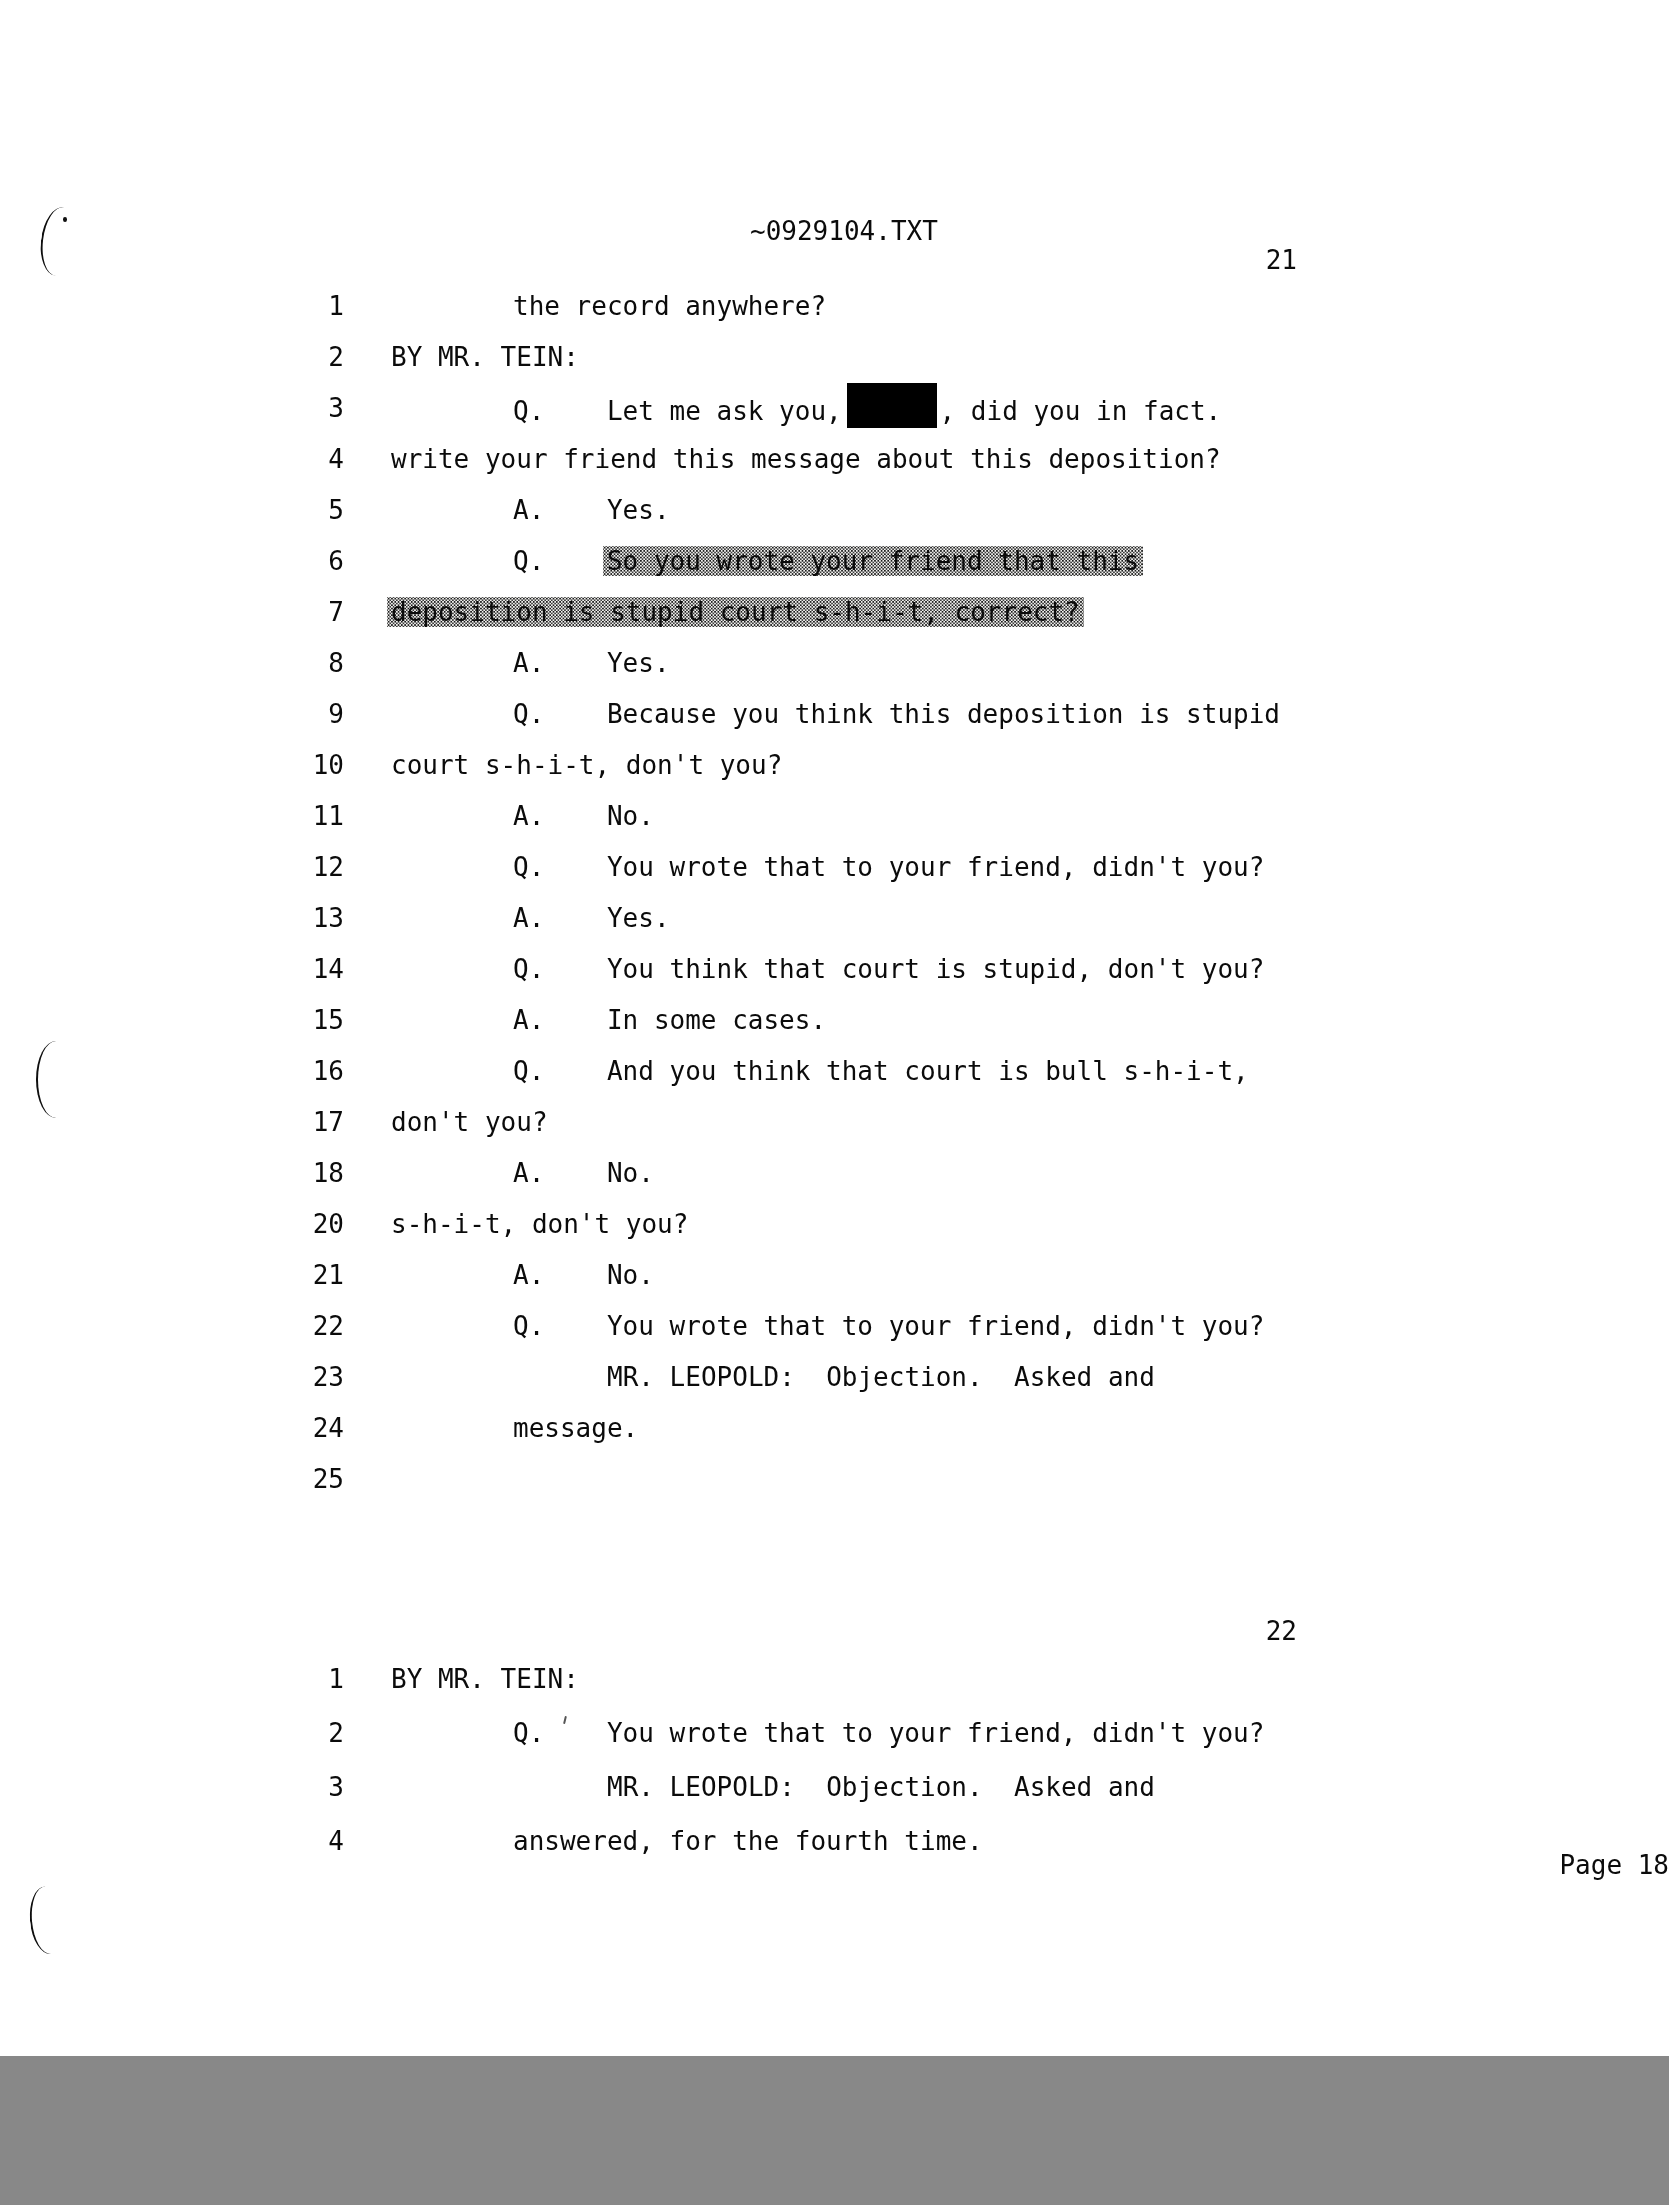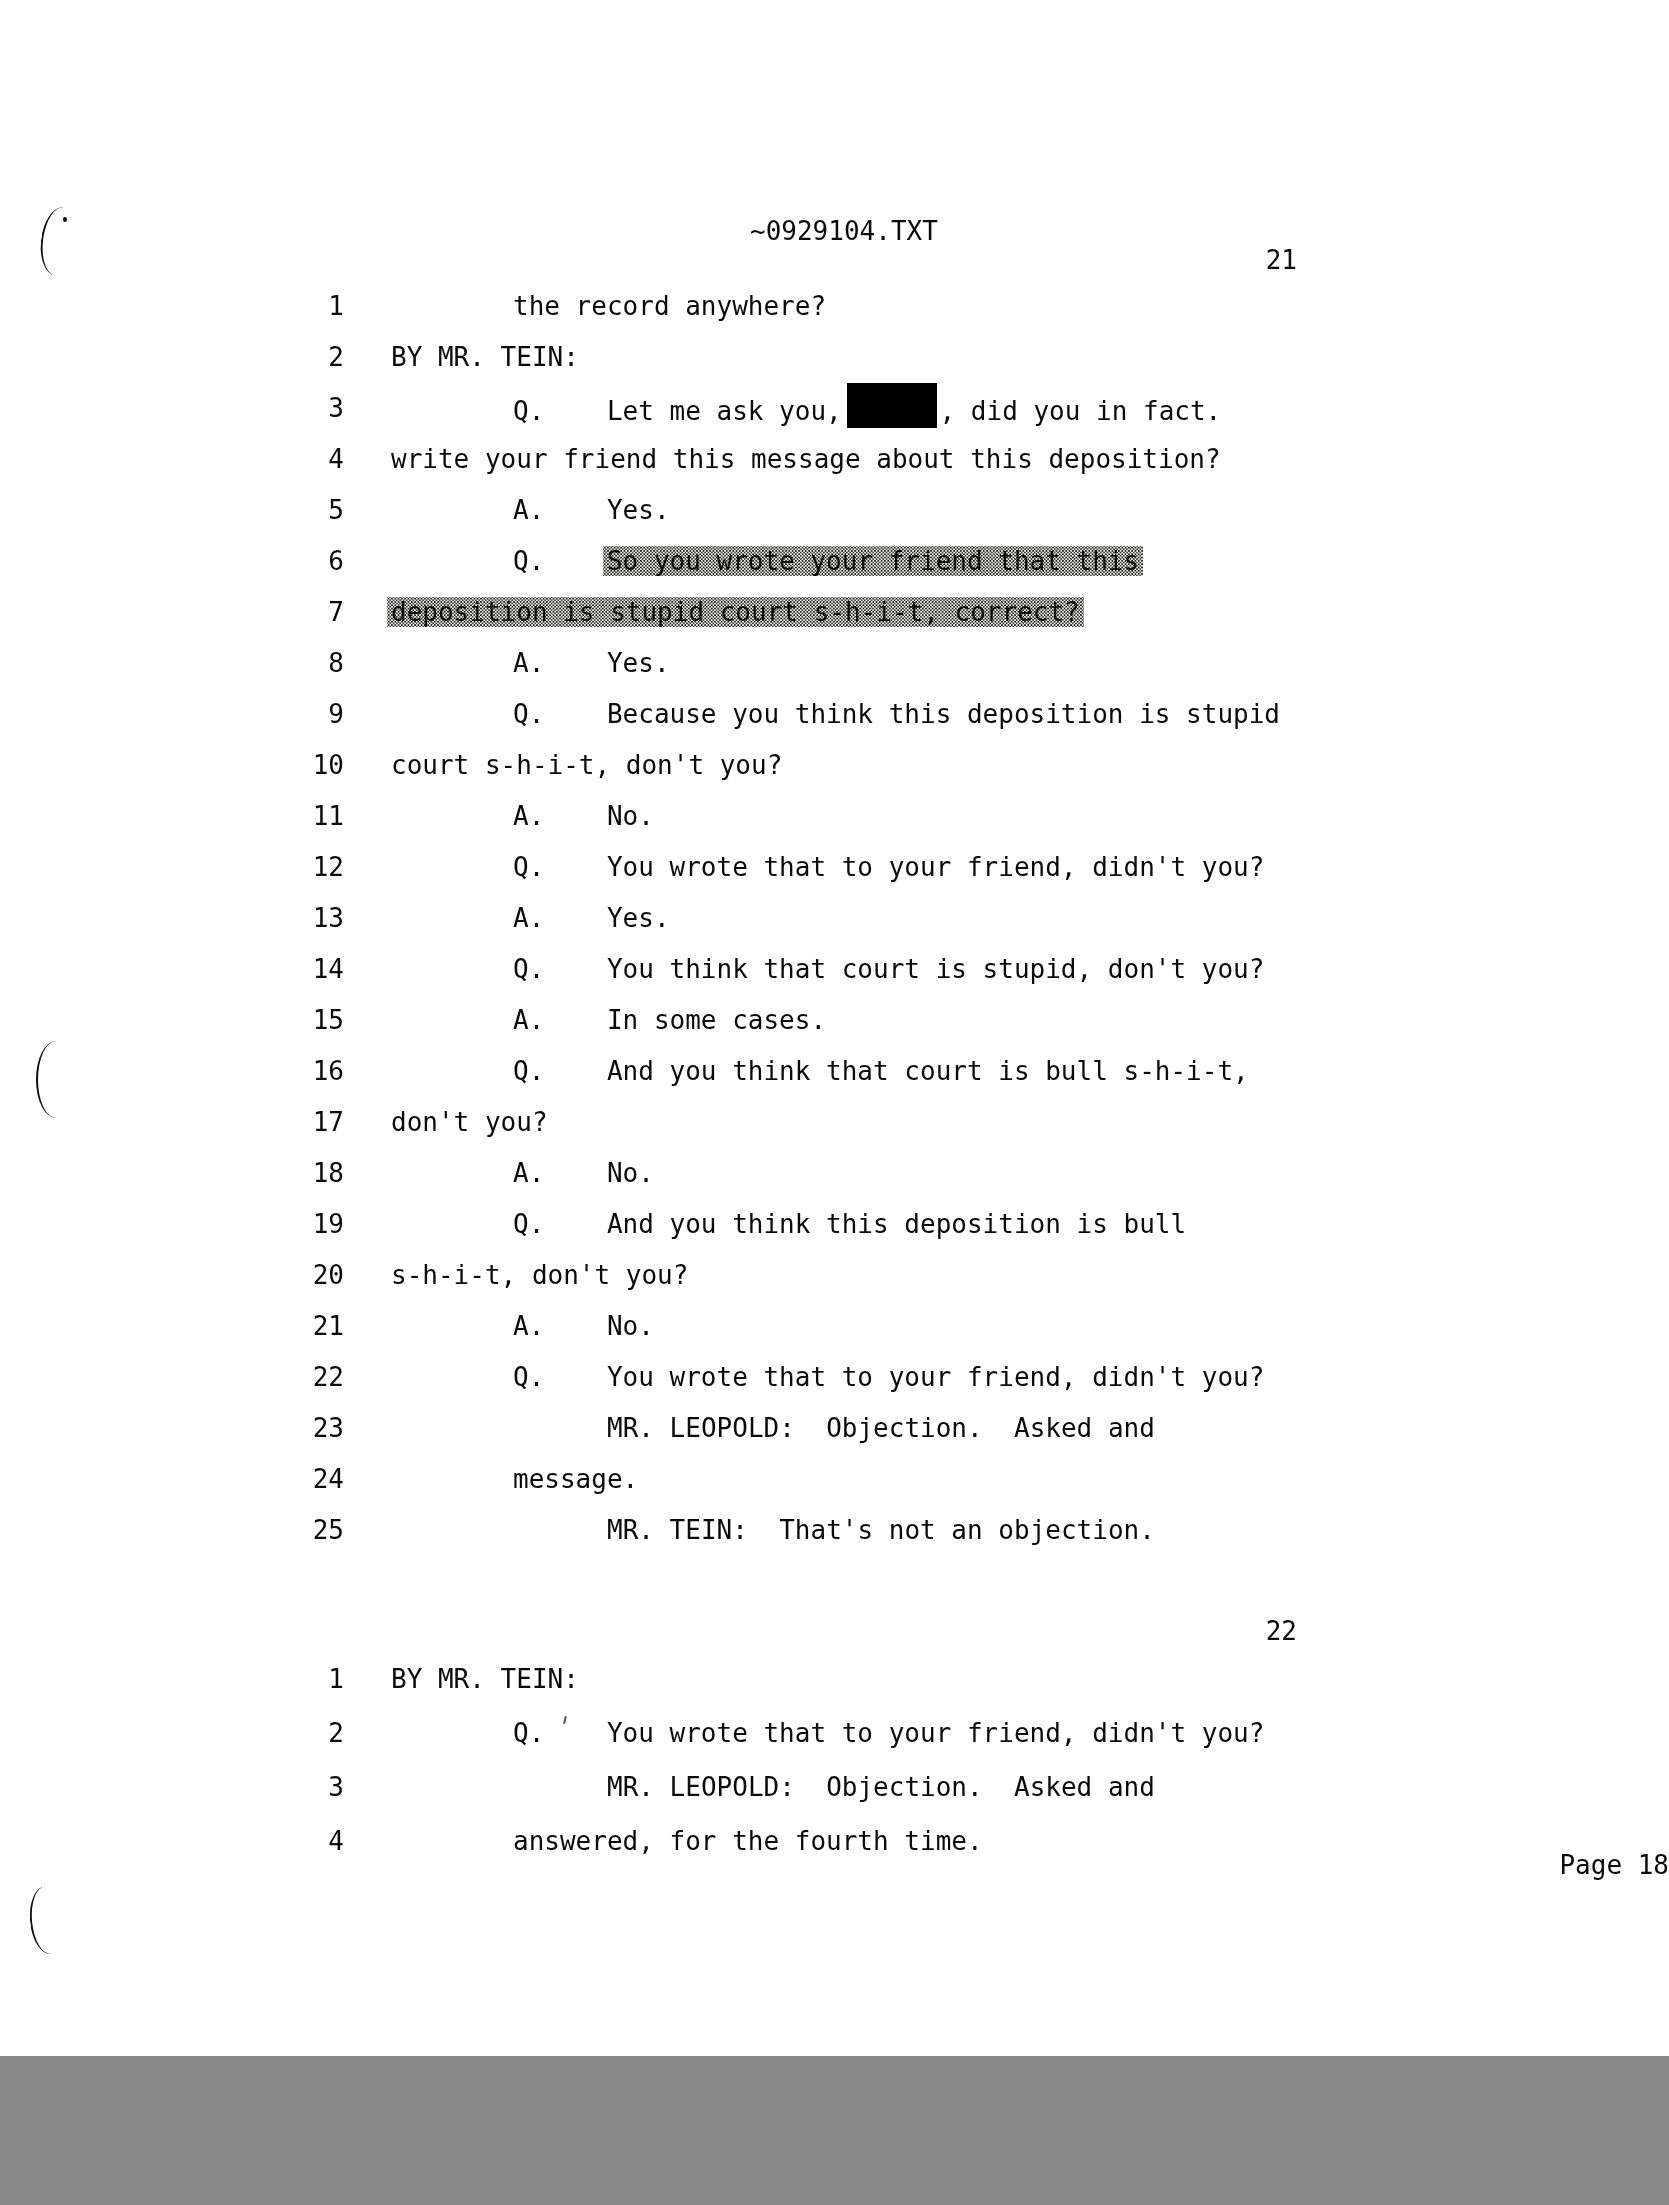--- a/index.html
+++ b/index.html
@@ -116,27 +116,26 @@
       <div class="row"><span class="ln">9</span><span class="txt i-q"><span>Q.    Because you think this deposition is stupid</span></span></div>
       <div class="row"><span class="ln">10</span><span class="txt i-flush"><span>court s-h-i-t, don't you?</span></span></div>
       <div class="row"><span class="ln">11</span><span class="txt i-q"><span>A.    No.</span></span></div>
       <div class="row"><span class="ln">12</span><span class="txt i-q"><span>Q.    You wrote that to your friend, didn't you?</span></span></div>
       <div class="row"><span class="ln">13</span><span class="txt i-q"><span>A.    Yes.</span></span></div>
       <div class="row"><span class="ln">14</span><span class="txt i-q"><span>Q.    You think that court is stupid, don't you?</span></span></div>
       <div class="row"><span class="ln">15</span><span class="txt i-q"><span>A.    In some cases.</span></span></div>
       <div class="row"><span class="ln">16</span><span class="txt i-q"><span>Q.    And you think that court is bull s-h-i-t,</span></span></div>
       <div class="row"><span class="ln">17</span><span class="txt i-flush"><span>don't you?</span></span></div>
       <div class="row"><span class="ln">18</span><span class="txt i-q"><span>A.    No.</span></span></div>
-      <div class="row"><span class="ln">19</span><span class="txt i-q"><span>Q.    And you think this deposition is bull</span></span></div>
       <div class="row"><span class="ln">20</span><span class="txt i-flush"><span>s-h-i-t, don't you?</span></span></div>
       <div class="row"><span class="ln">21</span><span class="txt i-q"><span>A.    No.</span></span></div>
       <div class="row"><span class="ln">22</span><span class="txt i-q"><span>Q.    You wrote that to your friend, didn't you?</span></span></div>
       <div class="row"><span class="ln">23</span><span class="txt i-sp"><span>MR. LEOPOLD:  Objection.  Asked and</span></span></div>
       <div class="row"><span class="ln">24</span><span class="txt i-q"><span>message.</span></span></div>
-      <div class="row"><span class="ln">25</span><span class="txt i-sp"><span>MR. TEIN:  That's not an objection.</span></span></div>
+      <div class="row"><span class="ln">25</span></div>
     </div>
 
   <div class="pgnum pg22">22</div>
 
   <div class="lines p22" id="lines-p22">
       <div class="row"><span class="ln">1</span><span class="txt i-flush"><span>BY MR. TEIN:</span></span></div>
       <div class="row"><span class="ln">2</span><span class="txt i-q"><span>Q.    You wrote that to your friend, didn't you?</span></span></div>
       <div class="row"><span class="ln">3</span><span class="txt i-sp"><span>MR. LEOPOLD:  Objection.  Asked and</span></span></div>
       <div class="row"><span class="ln">4</span><span class="txt i-q"><span>answered, for the fourth time.</span></span></div>
     </div>

